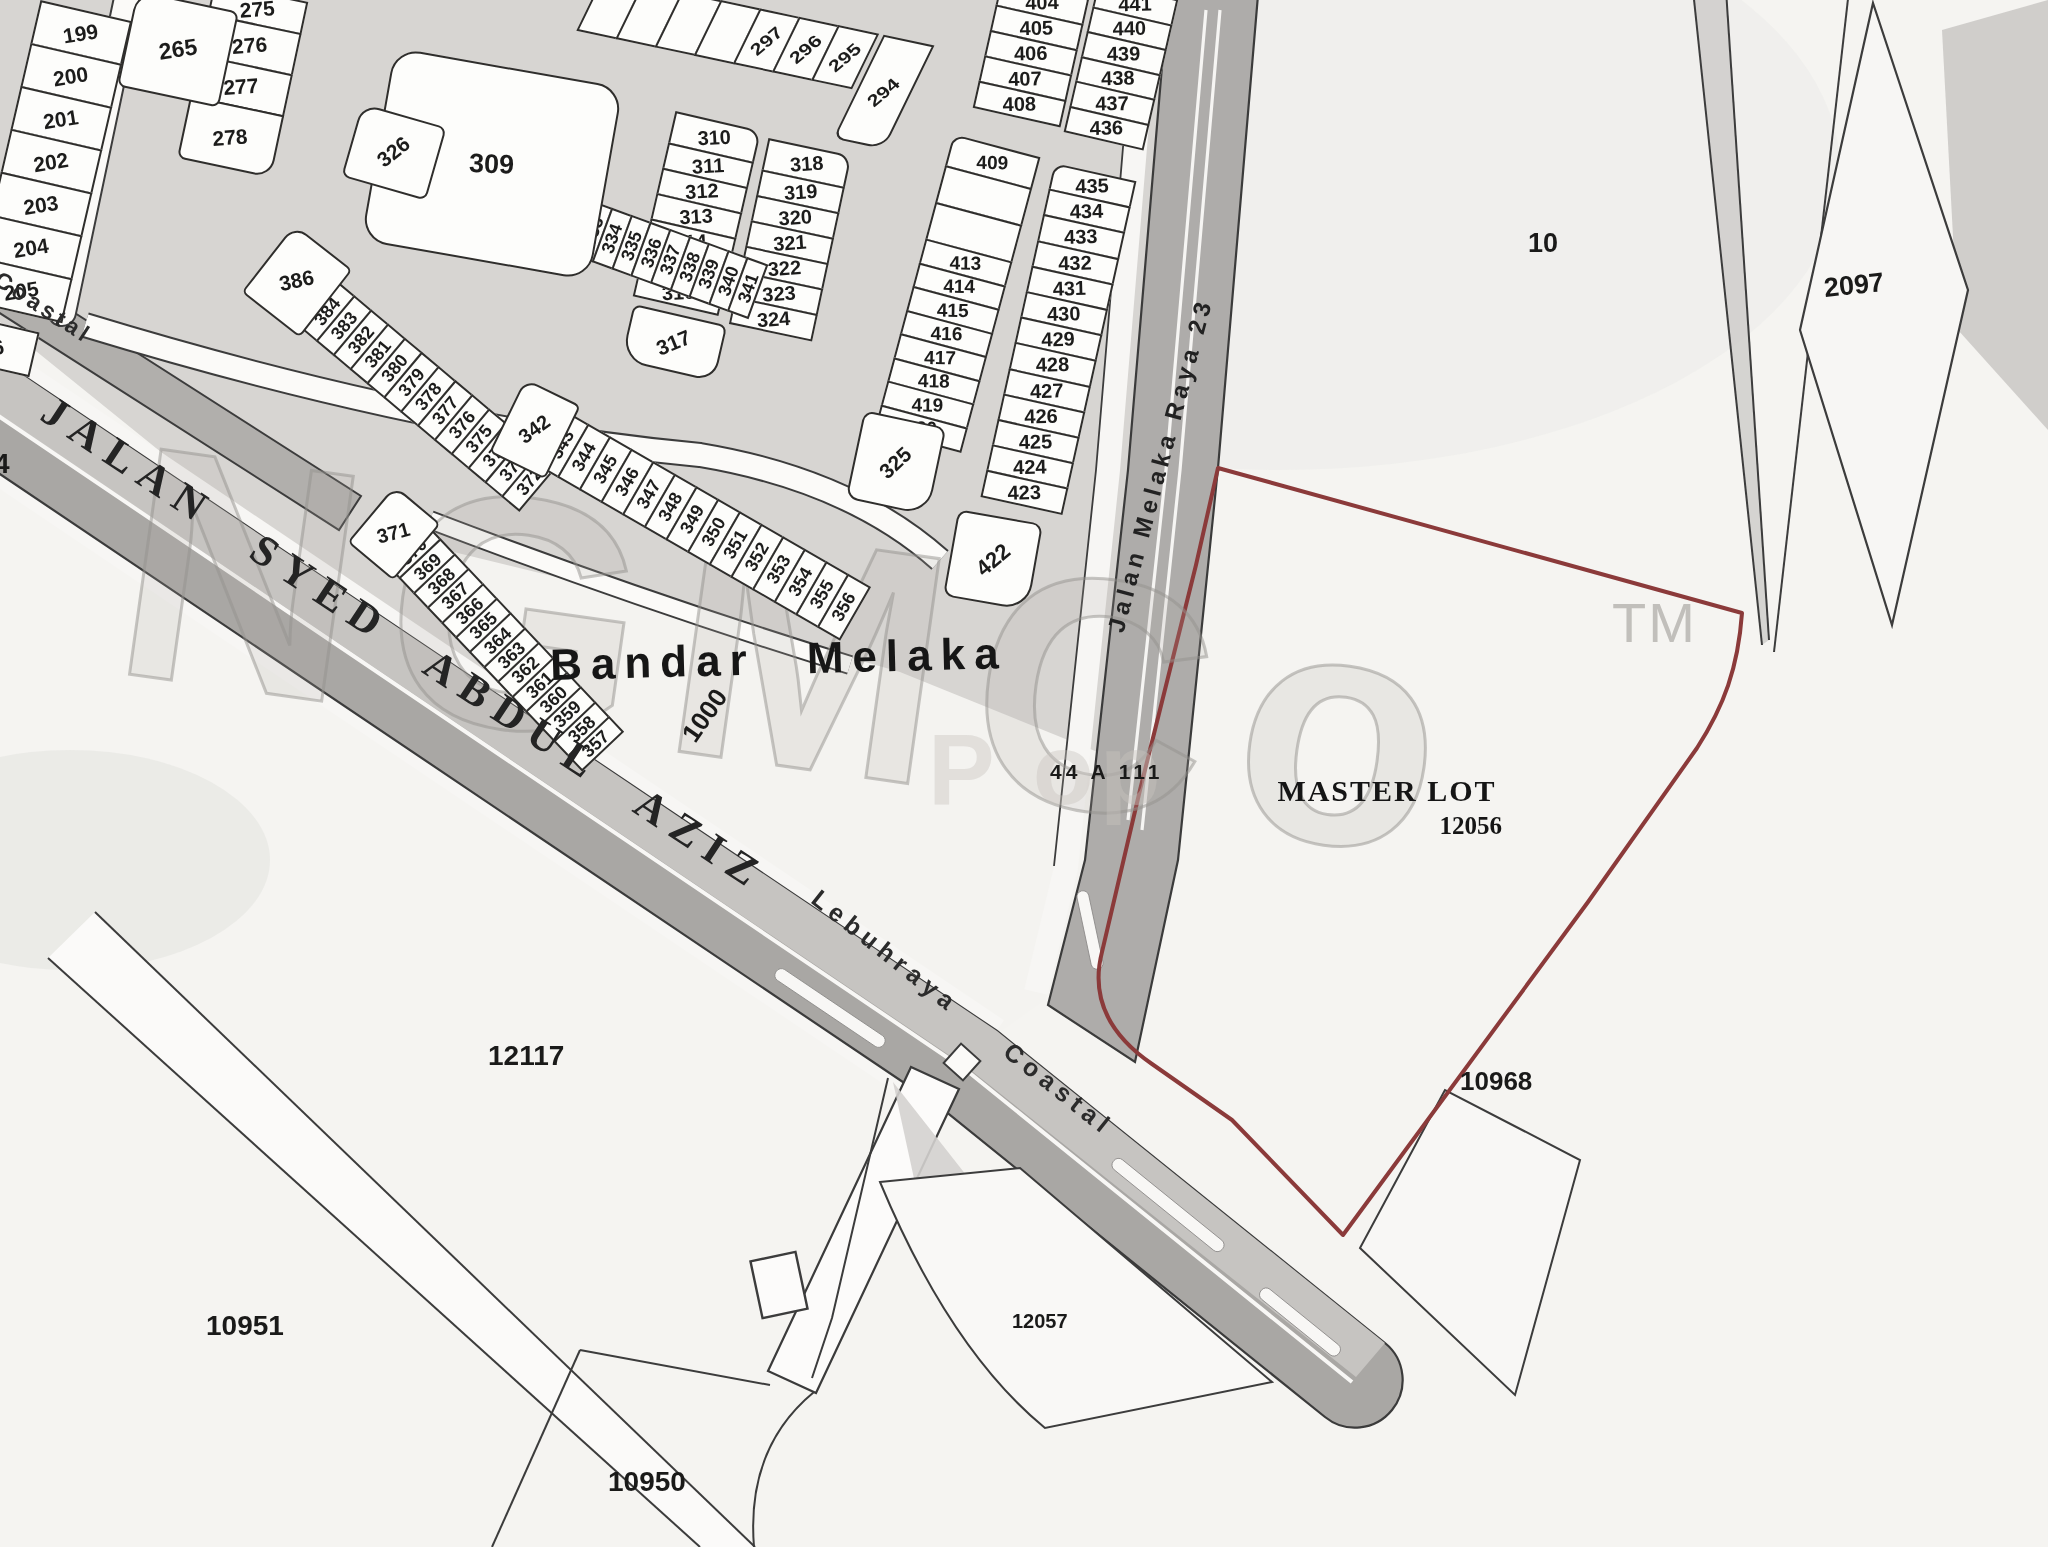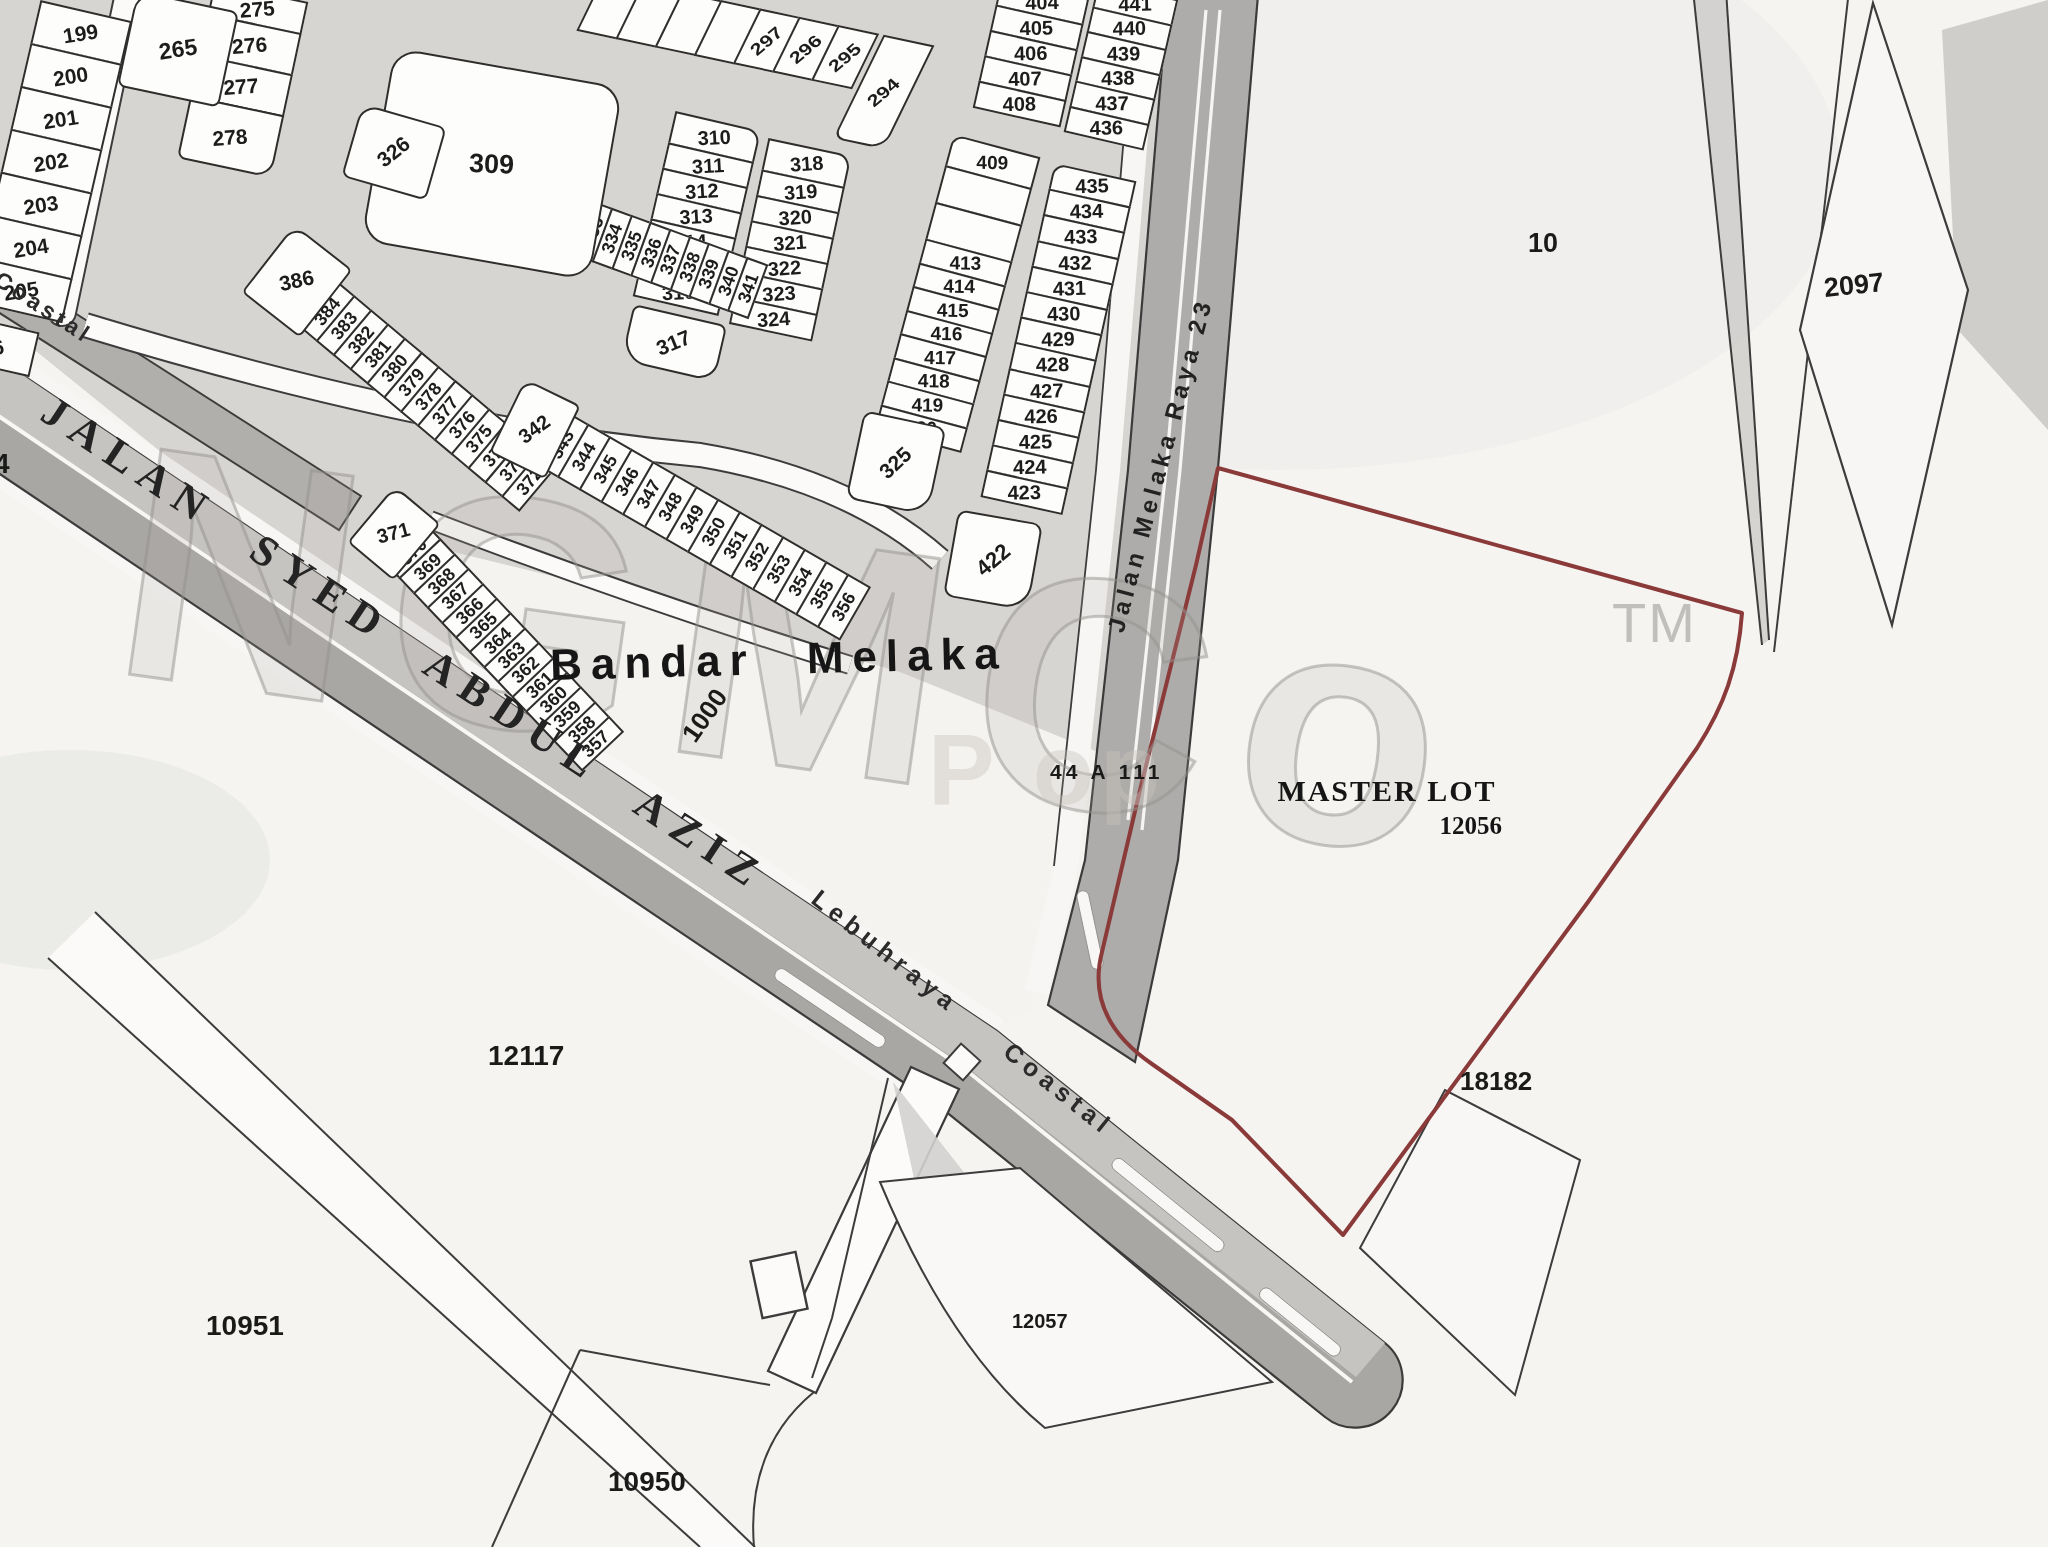--- a/index.html
+++ b/index.html
@@ -634,21 +634,21 @@
     </div>
   <div class="lot" id="lot-386">
       <span class="num">386</span>
     </div>
   <div class="lot" id="lot-422">
       <span class="num">422</span>
     </div>
 
   <div class="plabel" id="lb-10">10</div>
   <div class="plabel" id="lb-2097">2097</div>
-  <div class="plabel" id="lb-10968">18182</div>
+  <div class="plabel" id="lb-10968">10968</div>
   <div class="plabel" id="lb-12057">12057</div>
   <div class="plabel" id="lb-12117">12117</div>
   <div class="plabel" id="lb-10951">10951</div>
   <div class="plabel" id="lb-10950">10950</div>
   <div class="plabel" id="lb-1000">1000</div>
   <div class="plabel" id="lb-4">4</div>
   <div class="plabel" id="lb-ref">44 A 111</div>
   <div class="plabel" id="lb-bandar">Bandar Melaka</div>
   <div id="lb-master" class="plabel">
     <div class="l1">MASTER LOT</div>

